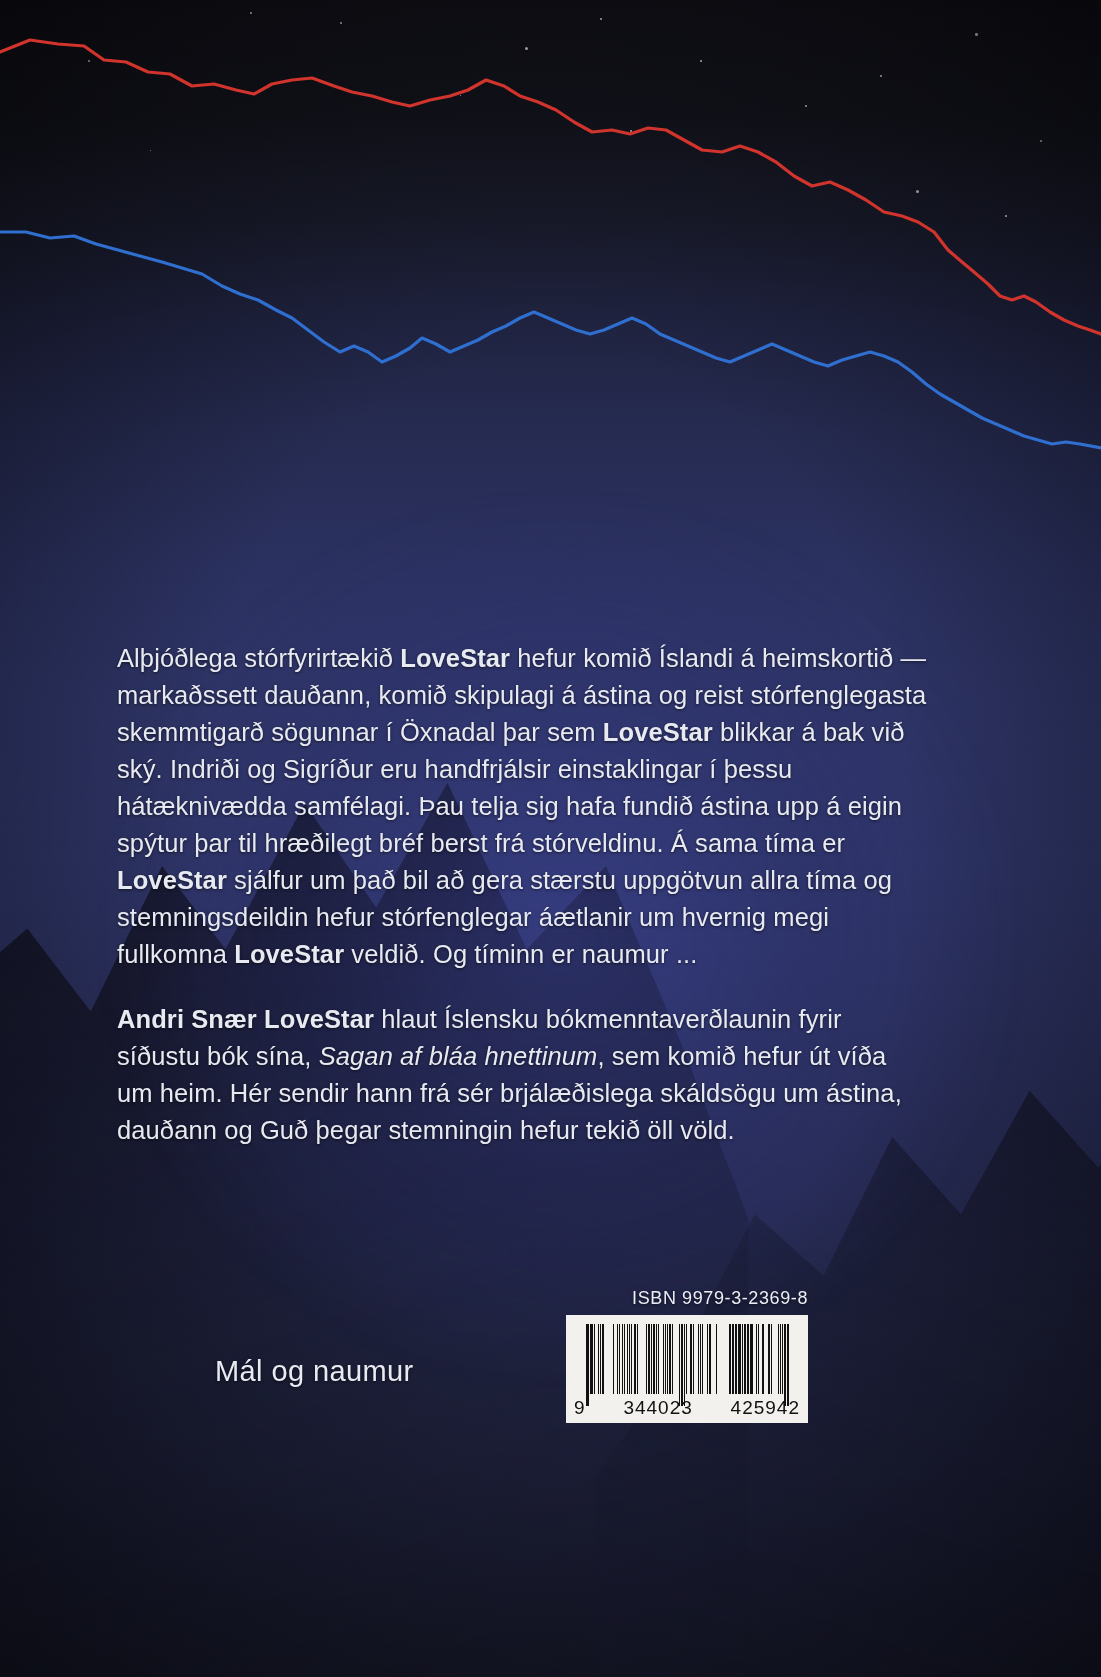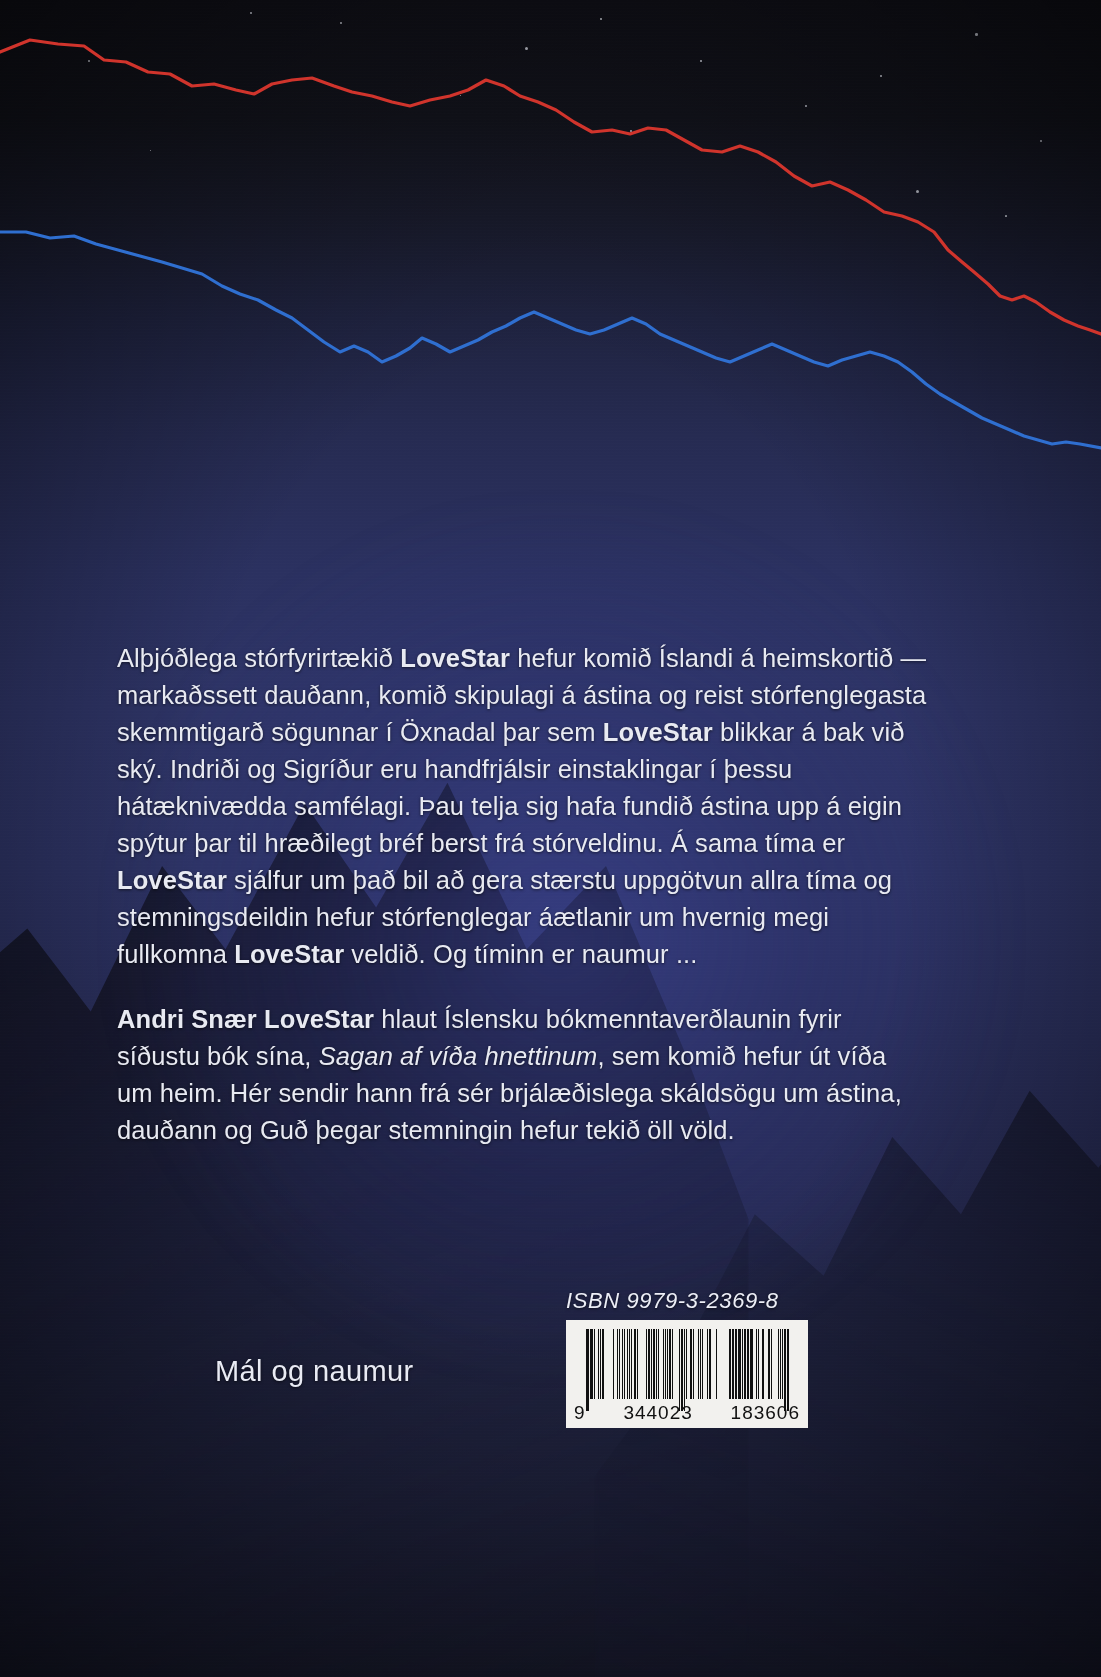--- a/index.html
+++ b/index.html
@@ -129,26 +129,25 @@
   }
   
   .isbn-block {
     position: absolute;
     left: 566px;
     top: 1288px;
     width: 242px;
   }
   .isbn-text {
     color: #eceef6;
-    font-size: 22px;
+    font-size: 18px;
     letter-spacing: 0.6px;
-    text-align: left;
+    text-align: right;
     margin-bottom: 6px;
     text-shadow: 0 1px 3px rgba(0,0,0,0.6);
-    font-style: italic;
   }
   .barcode-box {
     background: #f2f1ee;
     width: 242px;
     height: 108px;
     padding: 8px 0 0 0;
     box-sizing: border-box;
     position: relative;
   }
   .bars {
@@ -210,21 +209,21 @@
   <div class="noise"></div>
   <div class="vignette"></div>
 
   <svg class="graph-svg" viewBox="0 0 1101 470" preserveAspectRatio="none">
     <polyline fill="none" stroke="#d0342c" stroke-width="3.2" stroke-linejoin="round" stroke-linecap="round" points="0,52 30,40 58,44 84,46 104,60 126,62 148,72 170,74 192,86 214,84 236,90 254,94 272,84 292,80 312,78 334,86 352,92 372,96 392,102 410,106 430,100 450,96 468,90 486,80 504,86 520,96 538,102 556,110 574,122 592,132 612,130 630,134 648,128 666,130 684,140 702,150 722,152 740,146 758,152 776,162 794,176 812,186 830,182 848,190 866,200 884,212 902,216 918,222 934,232 948,250 962,262 974,272 988,284 1000,296 1012,300 1024,296 1036,302 1050,312 1064,320 1078,326 1090,330 1101,334"></polyline>
     <polyline fill="none" stroke="#2f6fd0" stroke-width="3.2" stroke-linejoin="round" stroke-linecap="round" points="0,232 26,232 50,238 74,236 96,244 118,250 140,256 162,262 182,268 202,274 222,286 240,294 258,300 276,310 292,318 308,330 324,342 340,352 354,346 368,352 382,362 396,356 410,348 422,338 436,344 450,352 464,346 478,340 492,332 506,326 520,318 534,312 548,318 562,324 576,330 590,334 604,330 618,324 632,318 646,324 660,334 674,340 688,346 702,352 716,358 730,362 744,356 758,350 772,344 786,350 800,356 814,362 828,366 842,360 856,356 870,352 884,356 898,362 912,372 926,384 940,394 954,402 968,410 982,418 996,424 1010,430 1024,436 1038,440 1052,444 1066,442 1080,444 1101,448"></polyline>
   </svg>
 
   <div class="blurb">
     <p id="para1"><span>Alþjóðlega stórfyrirtækið </span><span class="b">LoveStar</span><span> hefur komið Íslandi á heimskortið — markaðssett dauðann, komið skipulagi á ástina og reist stórfenglegasta skemmtigarð sögunnar í Öxnadal þar sem </span><span class="b">LoveStar</span><span> blikkar á bak við ský. Indriði og Sigríður eru handfrjálsir einstaklingar í þessu hátæknivædda samfélagi. Þau telja sig hafa fundið ástina upp á eigin spýtur þar til hræðilegt bréf berst frá stórveldinu. Á sama tíma er </span><span class="b">LoveStar</span><span> sjálfur um það bil að gera stærstu uppgötvun allra tíma og stemningsdeildin hefur stórfenglegar áætlanir um hvernig megi fullkomna </span><span class="b">LoveStar</span><span> veldið. Og tíminn er naumur ...</span></p>
-    <p id="para2"><span class="b">Andri Snær LoveStar</span><span> hlaut Íslensku bókmenntaverðlaunin fyrir síðustu bók sína, </span><span class="i">Sagan af víða hnettinum</span><span>, sem komið hefur út víða um heim. Hér sendir hann frá sér brjálæðislega skáldsögu um ástina, dauðann og Guð þegar stemningin hefur tekið öll völd.</span></p>
+    <p id="para2"><span class="b">Andri Snær LoveStar</span><span> hlaut Íslensku bókmenntaverðlaunin fyrir síðustu bók sína, </span><span class="i">Sagan af bláa hnettinum</span><span>, sem komið hefur út víða um heim. Hér sendir hann frá sér brjálæðislega skáldsögu um ástina, dauðann og Guð þegar stemningin hefur tekið öll völd.</span></p>
   </div>
 
   <div class="publisher">Mál og naumur</div>
 
   <div class="isbn-block">
     <div class="isbn-text">ISBN 9979-3-2369-8</div>
     <div class="barcode-box">
       <div class="bars" id="bars">
           <div class="bar tall" style="width: 1px; background: transparent;"></div>
           <div class="bar tall" style="width: 1px; background: rgb(17, 17, 17);"></div>
@@ -321,18 +320,18 @@
           <div class="bar" style="width: 2px; background: rgb(17, 17, 17);"></div>
           <div class="bar" style="width: 1px; background: rgb(17, 17, 17);"></div>
           <div class="bar" style="width: 2px; background: rgb(17, 17, 17);"></div>
           <div class="bar tall" style="width: 3px; background: rgb(17, 17, 17);"></div>
           <div class="bar tall" style="width: 3px; background: rgb(17, 17, 17);"></div>
           <div class="bar tall" style="width: 2px; background: transparent;"></div>
         </div>
       <div class="barcode-digits">
         <span>9</span>
         <span>344023</span>
-        <span>183606</span>
+        <span>425942</span>
       </div>
     </div>
   </div>
 
 </div>
 
 </body></html>

